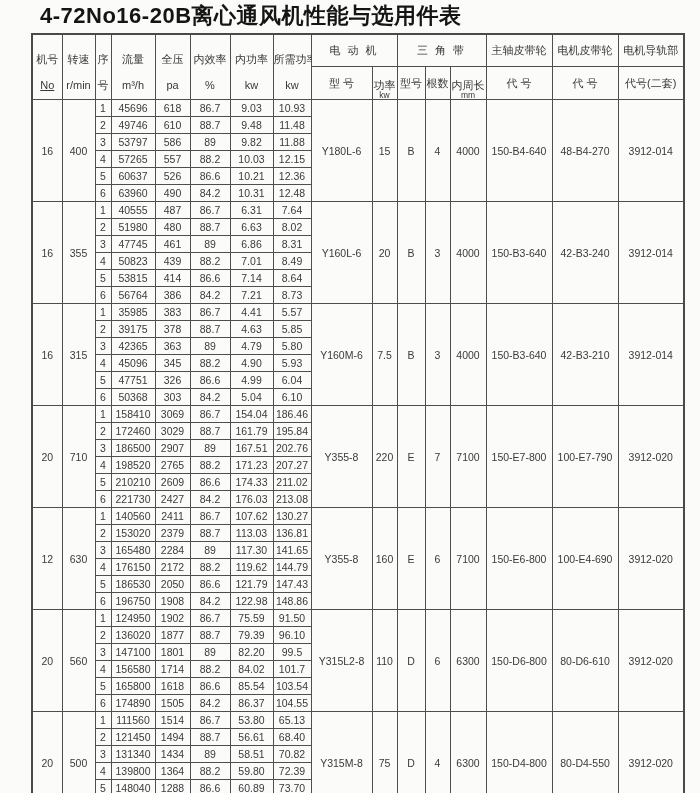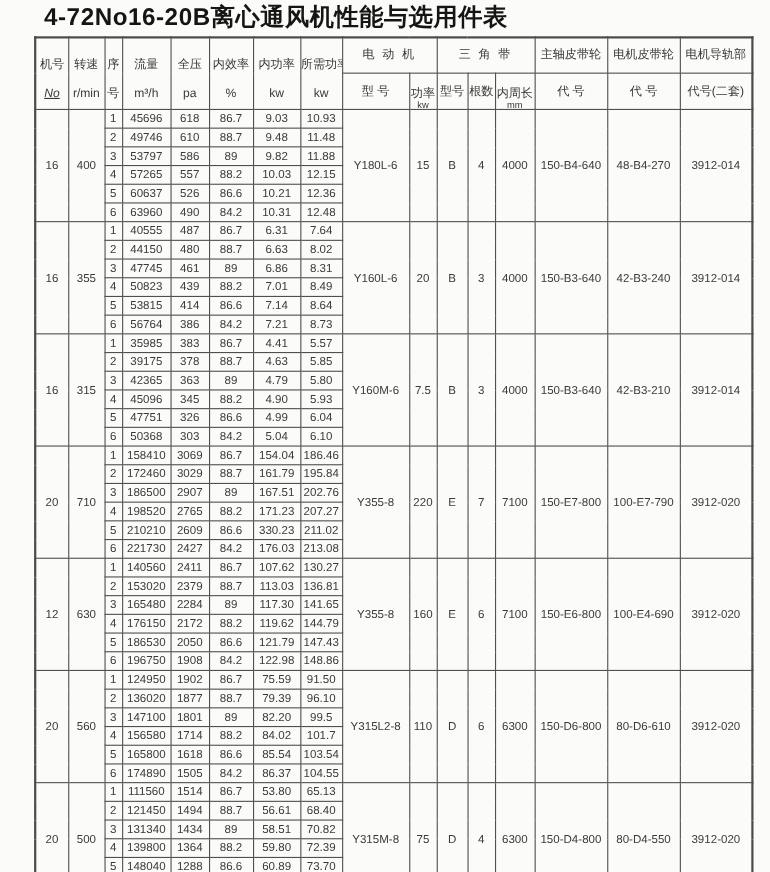--- a/index.html
+++ b/index.html
@@ -28,21 +28,21 @@
     padding:0;font-weight:normal;
     overflow:hidden;white-space:nowrap;
   }
   .fan thead th{font-size:11px;line-height:1.2;color:#383838;}
   .fan thead tr.group th{height:31px;}
   .fan thead tr.sub th{height:24px;text-align:center;}
   .fan tbody td{font-size:10.5px;height:16px;line-height:16px;color:#3a3a3a;}
   .two-line{display:block;line-height:1.25;margin-top:12px;}
   .unit{font-size:11px;}
   .unit-tiny{font-size:8.5px;line-height:0.9;display:block;margin-top:-1px;}
-  .u{text-decoration:underline;font-style:italic;}
+  .u{text-decoration:underline;}
   .grp{letter-spacing:2px;margin-left:16px;}
 </style>
 </head>
 <body>
 
 <div class="page">
   <h1 class="title">4-72No16-20B离心通风机性能与选用件表</h1>
 
   <table class="fan">
     <colgroup>
@@ -192,21 +192,21 @@
           <td rowspan="6">20</td>
           <td rowspan="6">B</td>
           <td rowspan="6">3</td>
           <td rowspan="6">4000</td>
           <td rowspan="6">150-B3-640</td>
           <td rowspan="6">42-B3-240</td>
           <td rowspan="6">3912-014</td>
         </tr>
         <tr>
           <td>2</td>
-          <td>44150</td>
+          <td>51980</td>
           <td>480</td>
           <td>88.7</td>
           <td>6.63</td>
           <td>8.02</td>
         </tr>
         <tr>
           <td>3</td>
           <td>47745</td>
           <td>461</td>
           <td>89</td>
@@ -335,21 +335,21 @@
           <td>2765</td>
           <td>88.2</td>
           <td>171.23</td>
           <td>207.27</td>
         </tr>
         <tr>
           <td>5</td>
           <td>210210</td>
           <td>2609</td>
           <td>86.6</td>
-          <td>330.23</td>
+          <td>174.33</td>
           <td>211.02</td>
         </tr>
         <tr>
           <td>6</td>
           <td>221730</td>
           <td>2427</td>
           <td>84.2</td>
           <td>176.03</td>
           <td>213.08</td>
         </tr>

